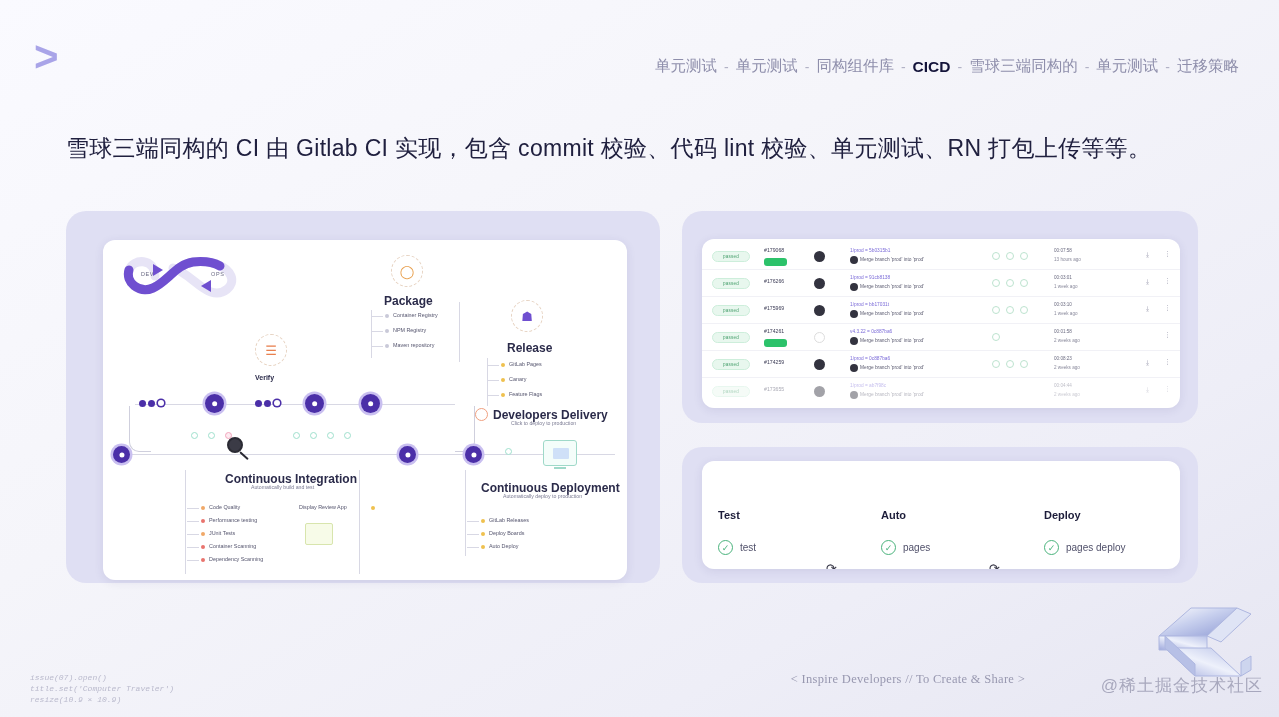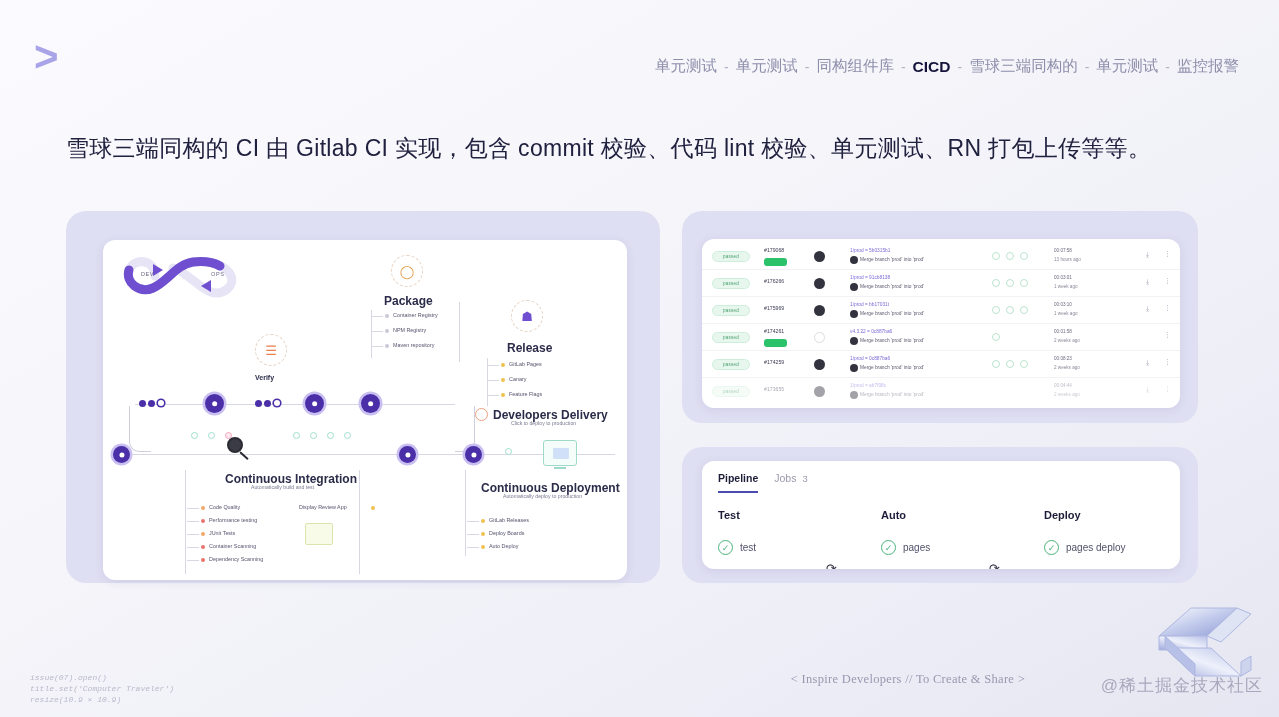--- a/index.html
+++ b/index.html
@@ -146,21 +146,21 @@
     <span class="crumb">单元测试</span>
     <span class="crumb-sep">-</span>
     <span class="crumb">同构组件库</span>
     <span class="crumb-sep">-</span>
     <span class="crumb active">CICD</span>
     <span class="crumb-sep">-</span>
     <span class="crumb">雪球三端同构的</span>
     <span class="crumb-sep">-</span>
     <span class="crumb">单元测试</span>
     <span class="crumb-sep">-</span>
-    <span class="crumb">监控报警</span>
+    <span class="crumb">迁移策略</span>
   </div>
 </div>
 
 <div class="subtitle">雪球三端同构的 CI 由 Gitlab CI 实现，包含 commit 校验、代码 lint 校验、单元测试、RN 打包上传等等。</div>
 
 <div class="panel panel-left"></div>
 <div class="panel panel-tr"></div>
 <div class="panel panel-br"></div>
 
 <div class="inner inner-left">
@@ -390,25 +390,20 @@
       <div class="ptime" style="top:5px;">00:04:44</div>
       <div class="pago">2 weeks ago</div>
       <div class="pdl" style="top:8px;">⤓</div>
       <div class="pkebab" style="top:7px;">⋮</div>
     </div>
   </div>
 </div>
 
 <div class="inner inner-br">
   <div class="pg">
-    <div class="pg-tabs">
-      <span class="pg-tab active">Pipeline</span>
-      <span class="pg-tab">Jobs</span>
-      <span class="pg-jobs-count">3</span>
-    </div>
 
     <div class="pg-stages">
       <div class="pg-col">
         <div class="pg-stage-name">Test</div>
         <div class="pg-job">
           <span class="pg-check">✓</span>
           <span class="pg-job-name">test</span>
         </div>
         <span class="pg-link" style="left:108px;">⟳</span>
       </div>

